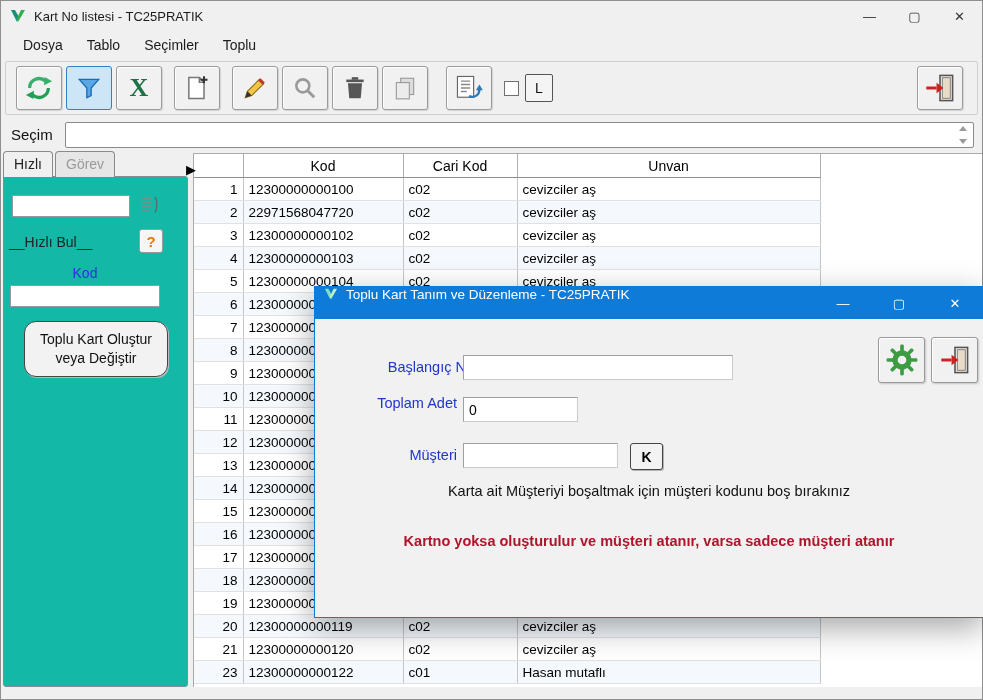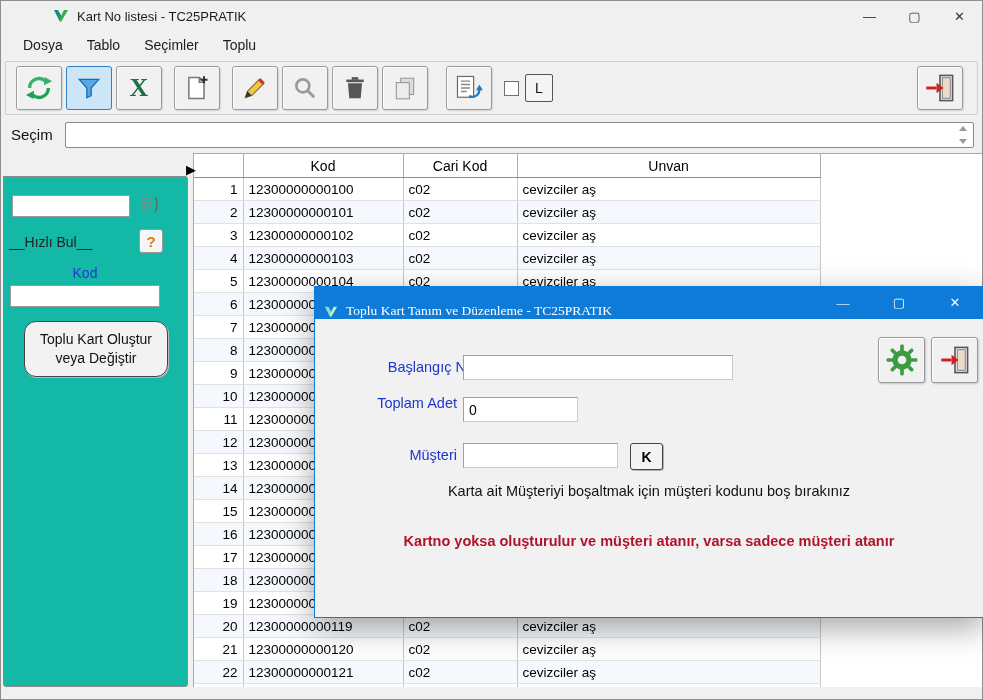--- a/index.html
+++ b/index.html
@@ -1,21 +1,21 @@
 <!DOCTYPE html>
 <html><head>
 <meta charset="utf-8">
 <style>
   html,body{margin:0;padding:0;}
   body{width:983px;height:700px;position:relative;overflow:hidden;
        font-family:"Liberation Sans",sans-serif;background:#f0f0f0;}
   .app{position:absolute;inset:0;border:1px solid #8f8f8f;box-sizing:border-box;background:#f0f0f0;}
 
   
-  .titlebar{position:absolute;top:0;left:0;right:0;height:30px;display:flex;align-items:center;background:#f0f0f0;margin-left:43px;}
+  .titlebar{position:absolute;top:0;left:0;right:0;height:30px;display:flex;align-items:center;background:#f0f0f0;}
   .logo{margin-left:9px;display:flex;align-items:center;}
   .title-text{font-size:13px;color:#1b1b1b;margin-left:8px;}
   .win-controls{margin-left:auto;display:flex;}
   .win-btn{width:45px;height:30px;display:flex;align-items:center;justify-content:center;font-size:13px;color:#333;cursor:default;}
 
   
   .menubar{position:absolute;top:30px;left:0;right:0;height:28px;display:flex;align-items:center;padding-left:10px;}
   .menu-item{padding:4px 12px;font-size:14px;color:#1c1c1c;}
 
   
@@ -71,21 +71,21 @@
   table.grid{border-collapse:collapse;table-layout:fixed;width:626px;font-size:13.5px;color:#000;}
   table.grid th{height:23px;border-right:1px solid #aeaeae;border-bottom:1px solid #8f8f8f;font-weight:normal;
                 font-size:14px;background:#fff;text-align:center;padding:0;}
   table.grid td{height:22px;border-right:1px solid #c6c6c6;border-bottom:1px solid #e1e1e1;padding:0 5px;
                 white-space:nowrap;overflow:hidden;}
   table.grid tr:nth-child(even) td{background:#f5f9fd;}
   td.rn{text-align:right;border-right:1px solid #aeaeae;}
   
   .dialog{position:absolute;left:313px;top:285px;width:670px;height:332px;background:#f1f1f1;
           border:1px solid #0d7bd7;box-shadow:0 10px 30px rgba(0,0,0,.35);z-index:10;box-sizing:border-box;}
-  .dlg-titlebar{height:32px;background:#0d7bd7;display:flex;align-items:flex-end;font-family:Liberation Serif, serif;}
+  .dlg-titlebar{height:32px;background:#0d7bd7;display:flex;align-items:flex-start;}
   .dlg-title{font-size:13.5px;color:#fff;margin-left:8px;}
   .dlg-controls{margin-left:auto;display:flex;}
   .dlg-btn{width:56px;height:32px;display:flex;align-items:center;justify-content:center;font-size:13px;color:#fff;}
   .dlg-toolbtn{position:absolute;width:45px;height:44px;top:50px;background:#f1f1f1;border:1px solid #999;border-radius:3px;
                box-shadow:inset 1px 1px 0 #fff,1px 1px 2px rgba(0,0,0,.18);display:flex;align-items:center;justify-content:center;}
   .gearbtn{left:563px;}  .exitbtn{left:616px;}
   .dlg-label{position:absolute;left:0;width:142px;text-align:right;color:#1f35cf;font-size:14.5px;}
   .dlg-input{position:absolute;background:#fff;border:1px solid;border-color:#9f9f9f #cacaca #cacaca #9f9f9f;
              box-sizing:border-box;height:25px;padding:0 5px;font-size:14px;font-family:inherit;}
   .in1{left:148px;top:68px;width:270px;}
@@ -198,20 +198,24 @@
   <div class="selrow">
     <span class="sel-label">Seçim</span>
     <input class="sel-input" type="text" value="" style="">
     <div class="spinner">
       <div class="tri-up"></div>
       <div class="tri-dn"></div>
     </div>
   </div>
 
   <div class="panel">
+    <div class="tabs">
+      <div class="tab active">Hızlı</div>
+      <div class="tab">Görev</div>
+    </div>
     <div class="panel-body">
       <input class="quick-input" type="text" value="" style="">
       <div class="list-btn">
         <svg width="20" height="22" viewBox="0 0 20 22">
           <path d="M3 4h10M3 8h10M3 12h10M3 16h7" stroke="#888" stroke-width="1.6"></path>
           <path d="M16 3c2.5 3.5 2.5 12 0 15.5" fill="none" stroke="#666" stroke-width="1.4"></path>
         </svg>
       </div>
       <span class="hizli-bul">__Hızlı Bul__</span>
       <div class="help-btn">?</div>
@@ -241,21 +245,21 @@
       </thead>
       <tbody>
           <tr>
             <td class="rn">1</td>
             <td class="rk">12300000000100</td>
             <td class="rc">c02</td>
             <td class="ru">cevizciler aş</td>
           </tr>
           <tr>
             <td class="rn">2</td>
-            <td class="rk">12300000000101</td>
+            <td class="rk">22971568047720</td>
             <td class="rc">c02</td>
             <td class="ru">cevizciler aş</td>
           </tr>
           <tr>
             <td class="rn">3</td>
             <td class="rk">12300000000102</td>
             <td class="rc">c02</td>
             <td class="ru">cevizciler aş</td>
           </tr>
           <tr>
@@ -356,26 +360,20 @@
           </tr>
           <tr>
             <td class="rn">20</td>
             <td class="rk">12300000000119</td>
             <td class="rc">c02</td>
             <td class="ru">cevizciler aş</td>
           </tr>
           <tr>
             <td class="rn">21</td>
             <td class="rk">12300000000120</td>
-            <td class="rc">c02</td>
-            <td class="ru">cevizciler aş</td>
-          </tr>
-          <tr>
-            <td class="rn">22</td>
-            <td class="rk">12300000000121</td>
             <td class="rc">c02</td>
             <td class="ru">cevizciler aş</td>
           </tr>
           <tr>
             <td class="rn">23</td>
             <td class="rk">12300000000122</td>
             <td class="rc">c01</td>
             <td class="ru">Hasan mutaflı</td>
           </tr>
         </tbody>

